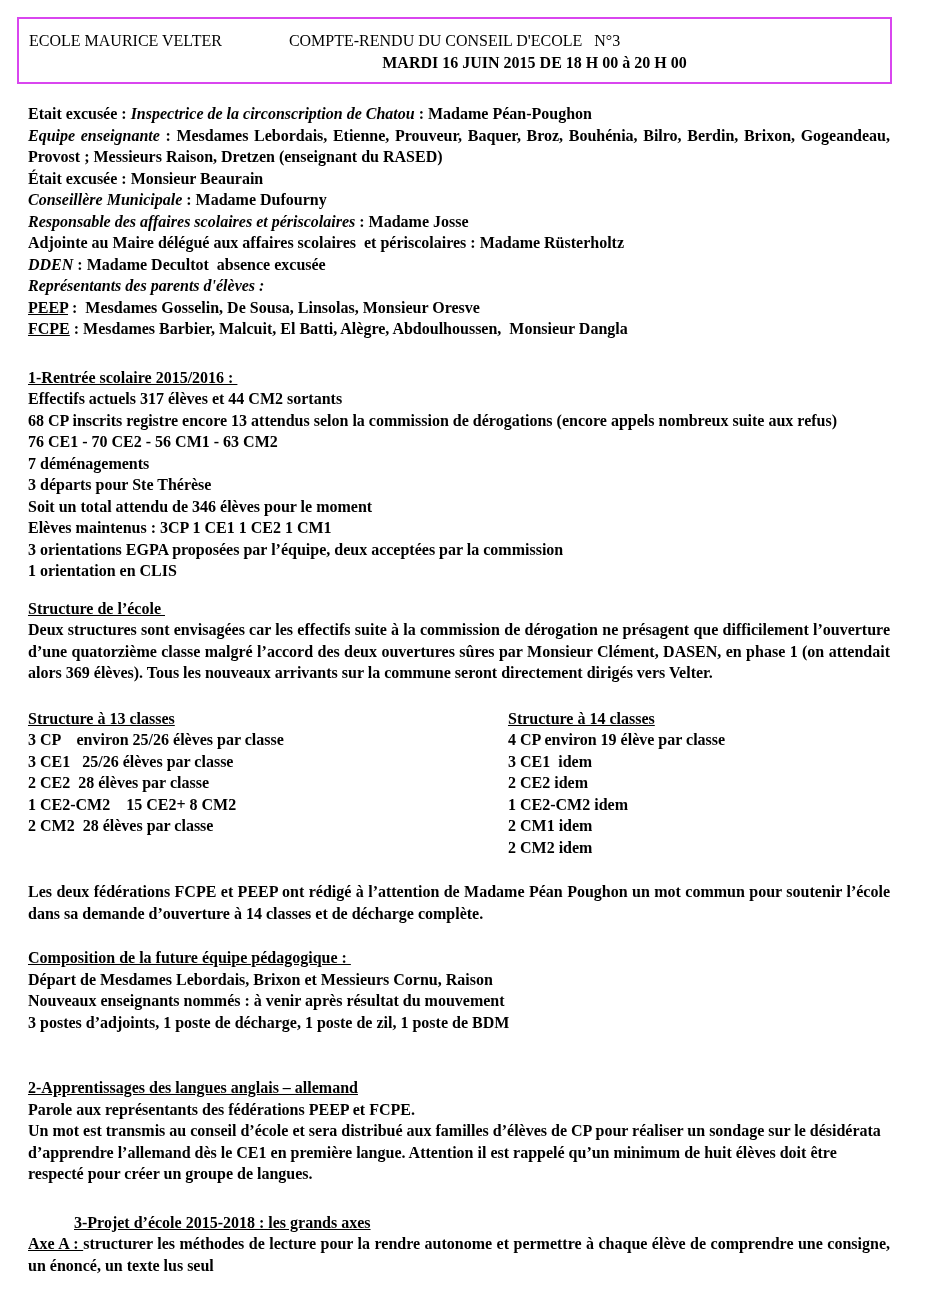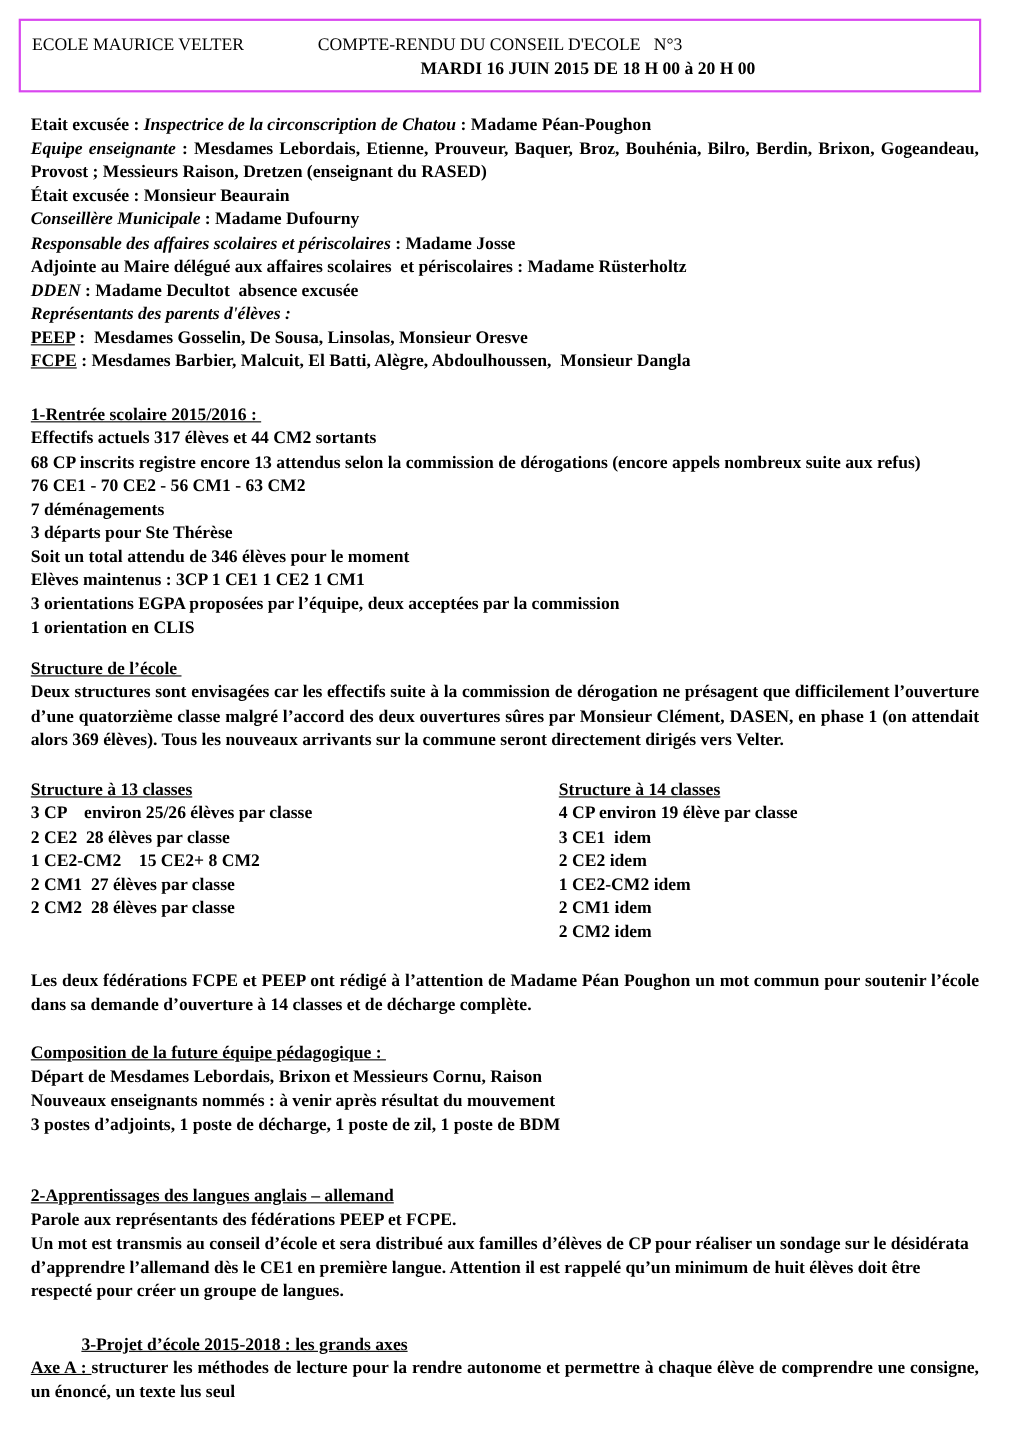--- a/index.html
+++ b/index.html
@@ -111,23 +111,23 @@
     <p class="line">3 orientations EGPA proposées par l’équipe, deux acceptées par la commission</p>
     <p class="line">1 orientation en CLIS</p>
 
     <p class="line mt-structure"><span class="u">Structure de l’école </span></p>
     <p class="para-j">Deux structures sont envisagées car les effectifs suite à la commission de dérogation ne présagent que difficilement l’ouverture d’une quatorzième classe malgré l’accord des deux ouvertures sûres par Monsieur Clément, DASEN,  en phase 1 (on attendait alors 369 élèves). Tous les nouveaux arrivants sur la commune seront directement dirigés vers Velter.</p>
 
     <div class="columns mt-cols">
       <div class="col-left">
         <p class="line"><span class="u">Structure à 13 classes</span></p>
         <p class="line">3 CP    environ 25/26 élèves par classe</p>
+        <p class="line">3 CE1   25/26 élèves par classe</p>
         <p class="line">2 CE2  28 élèves par classe</p>
         <p class="line">1 CE2-CM2    15 CE2+ 8 CM2</p>
-        <p class="line">2 CM1  27 élèves par classe</p>
         <p class="line">2 CM2  28 élèves par classe</p>
       </div>
       <div class="col-right">
         <p class="line"><span class="u">Structure à 14 classes</span></p>
         <p class="line">4 CP environ 19 élève par classe</p>
         <p class="line">3 CE1  idem</p>
         <p class="line">2 CE2 idem</p>
         <p class="line">1 CE2-CM2 idem</p>
         <p class="line">2 CM1 idem</p>
         <p class="line">2 CM2 idem</p>

